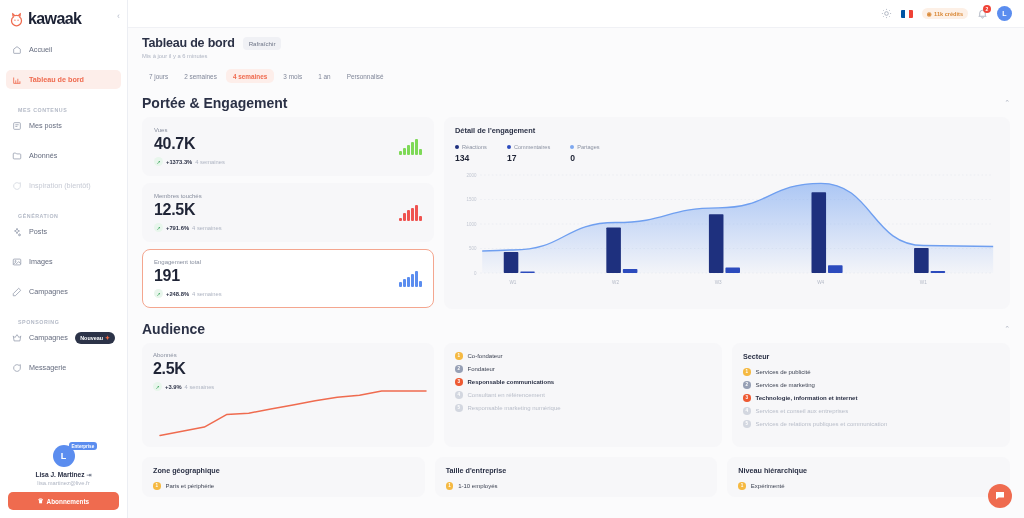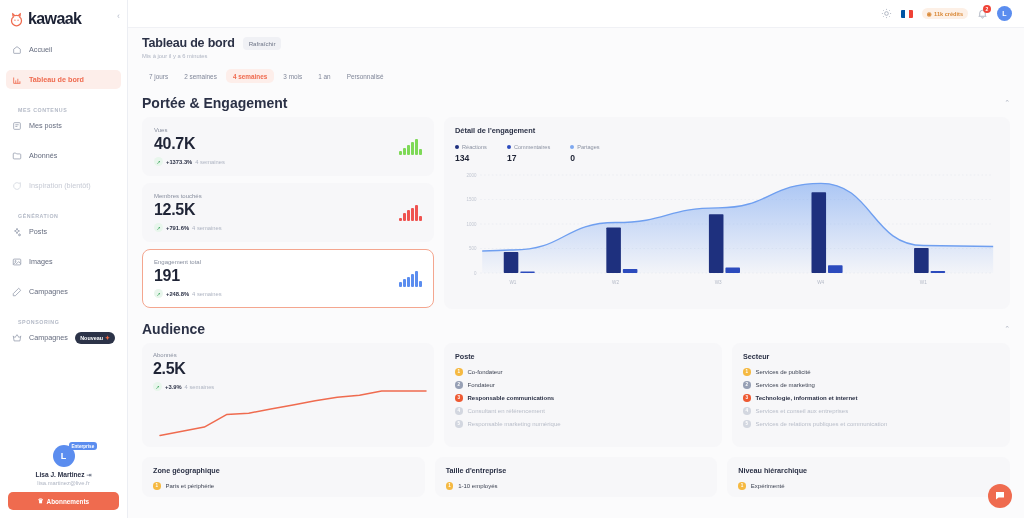--- a/index.html
+++ b/index.html
@@ -281,20 +281,28 @@
         <span class="ico">
           <svg viewBox="0 0 24 24" fill="none" stroke="currentColor" stroke-width="2">
               <path d="M3 7l4 4 5-7 5 7 4-4-2 12H5z"></path>
             </svg>
         </span>
         <span class="lbl">Campagnes</span>
         <span class="badge-new">
           <span>Nouveau</span>
           <span class="spark">✦</span>
         </span>
+      </div>
+      <div class="nav-item">
+        <span class="ico">
+          <svg viewBox="0 0 24 24" fill="none" stroke="currentColor" stroke-width="2">
+              <path d="M20 12a8 8 0 11-3-6.2L20 4v8z"></path>
+            </svg>
+        </span>
+        <span class="lbl">Messagerie</span>
       </div>
     </nav>
 
     <div class="profile">
       <div class="avatar-wrap">
         <div class="avatar-lg">L</div>
         <div class="plan-badge">Enterprise</div>
       </div>
       <div class="profile-name">
         <span>Lisa J. Martinez</span>
@@ -505,21 +513,20 @@
             </div>
             <div class="aud-line">
               <svg id="aud-svg" viewBox="0 0 292 62" preserveAspectRatio="none">
                   <path d="M 18.0 50.4 L 40.2 46.3 L 62.3 42.1 L 84.5 29.6 L 106.7 28.2 L 128.8 24.1 L 151.0 19.9 L 173.2 15.7 L 195.3 12.3 L 217.5 10.2 L 239.7 6.0 L 261.8 6.0 L 284.0 6.0" fill="none" stroke="#ef6b4f" stroke-width="1.5" stroke-linejoin="round" stroke-linecap="round"></path>
                 </svg>
             </div>
           </div>
         </div>
 
         <div class="list-card">
-          <div class="list-title">Poste</div>
           <div class="list-item">
             <span class="rank" style="background:#f5b942">1</span>
             <span class="list-label">Co-fondateur</span>
           </div>
           <div class="list-item">
             <span class="rank" style="background:#97a0b5">2</span>
             <span class="list-label">Fondateur</span>
           </div>
           <div class="list-item strong">
             <span class="rank" style="background:#ee5a33">3</span>

